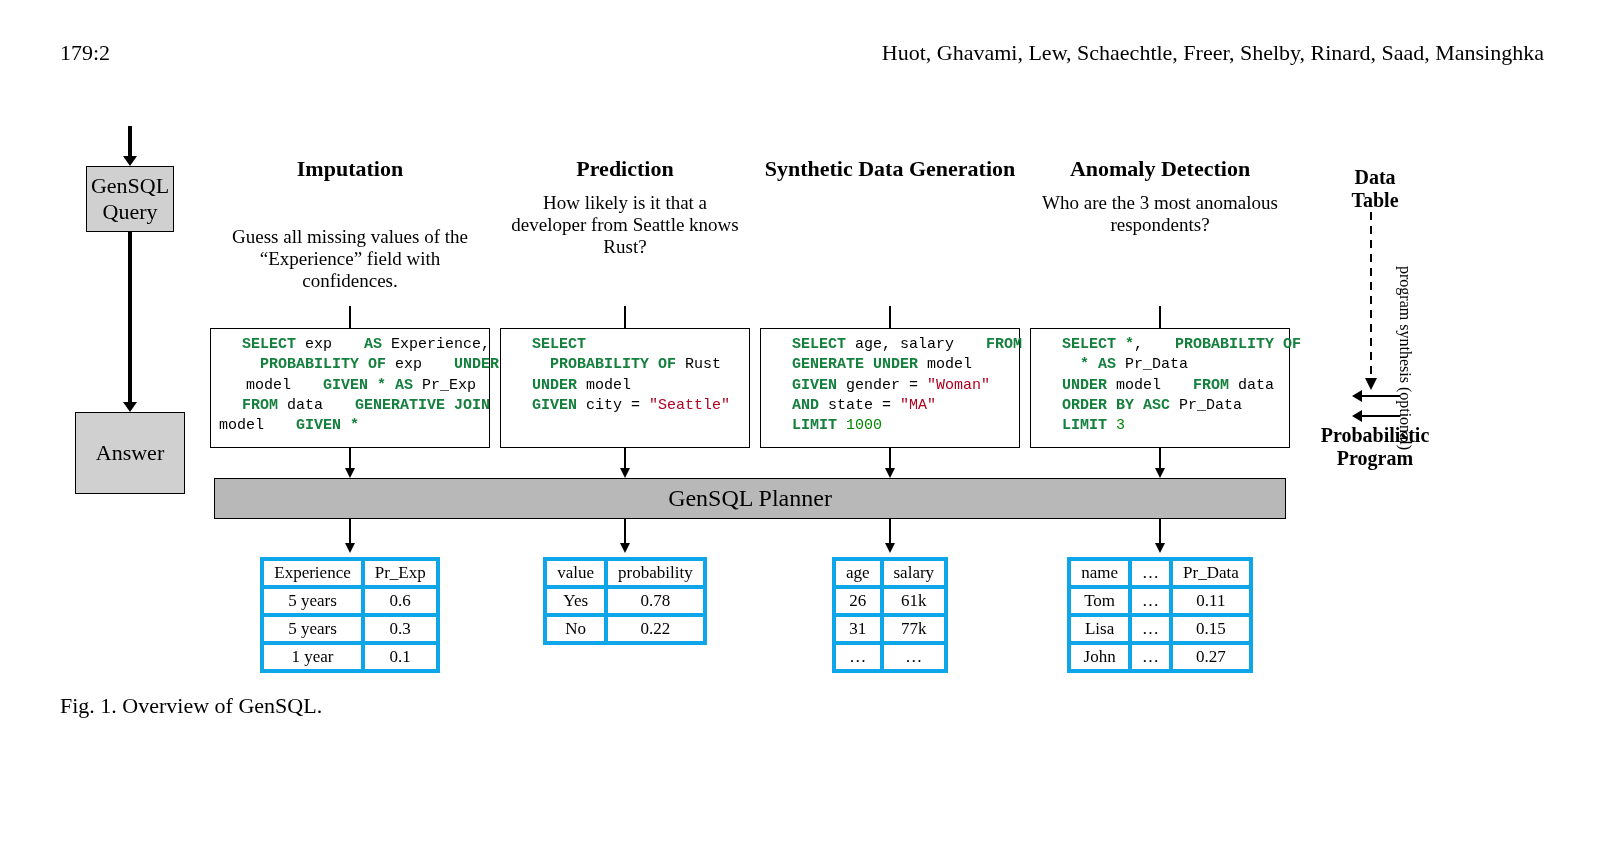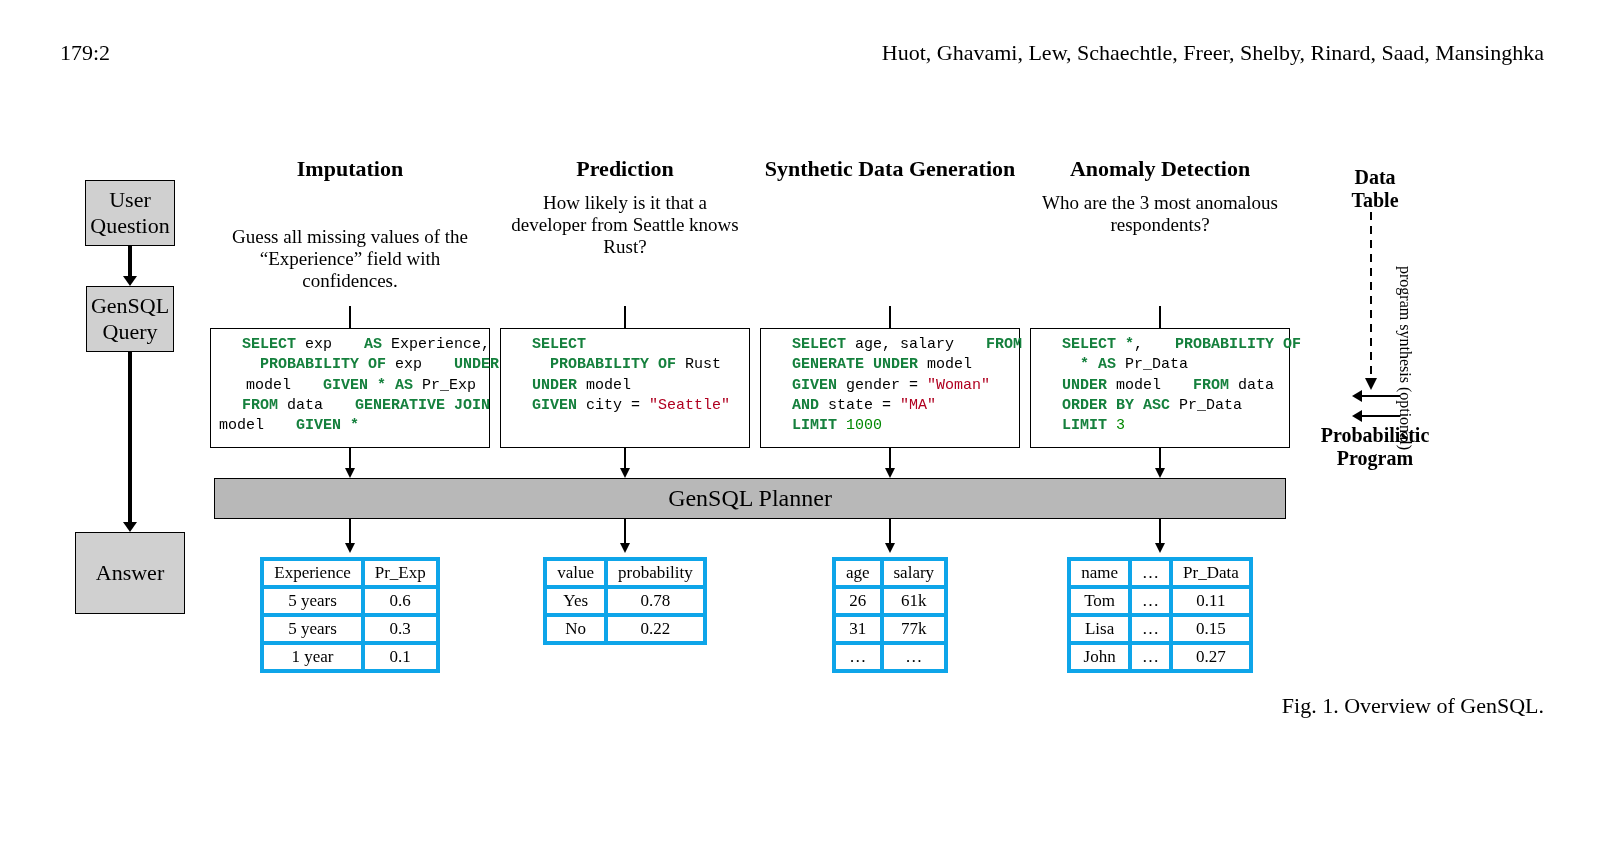--- a/index.html
+++ b/index.html
@@ -76,21 +76,21 @@
   .result-table th, .result-table td {
     border: 4px solid #0ea5e9;
     padding: 2px 10px;
     text-align: center;
     font-weight: normal;
   }
   .result-table th { border-bottom: 1px solid #000; }
   .v-connector { text-align:center; height:22px; }
   .v-connector svg { display:block; margin:0 auto; }
   .caption {
-    text-align:right;
+    text-align:left;
     font-size: 22px;
     margin-top: 20px;
   }
   .right-col {
     display:flex; flex-direction:column; align-items:center;
     font-weight:bold; font-size:20px; text-align:center;
   }
   .vtext {
     writing-mode: vertical-rl;
     font-weight: normal;
@@ -102,22 +102,20 @@
 <body>
 
 <div class="header">
   <div>179:2</div>
   <div>Huot, Ghavami, Lew, Schaechtle, Freer, Shelby, Rinard, Saad, Mansinghka</div>
 </div>
 
 <div class="main-grid">
 
   <div class="side-col" style="grid-column:1; grid-row:1 / span 8;">
-    <div class="side-box" style="white-space:pre; margin-top:54px;">User
-Question</div>
     <svg width="20" height="40">
         <line x1="10" y1="0" x2="10" y2="32" stroke="#000" stroke-width="4"></line>
         <polygon points="3,30 17,30 10,40" fill="#000"></polygon>
       </svg>
     <div class="side-box" style="white-space:pre;">GenSQL
 Query</div>
     <svg width="20" height="180">
         <line x1="10" y1="0" x2="10" y2="172" stroke="#000" stroke-width="4"></line>
         <polygon points="3,170 17,170 10,180" fill="#000"></polygon>
       </svg>

